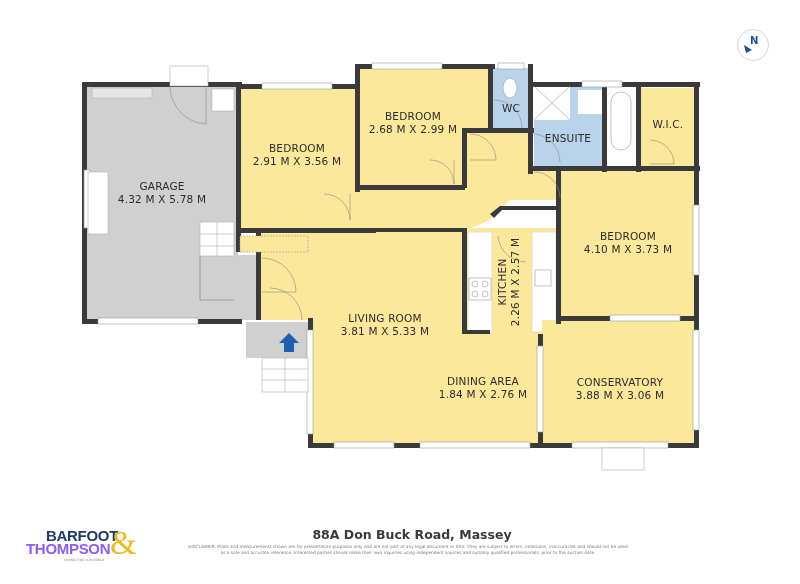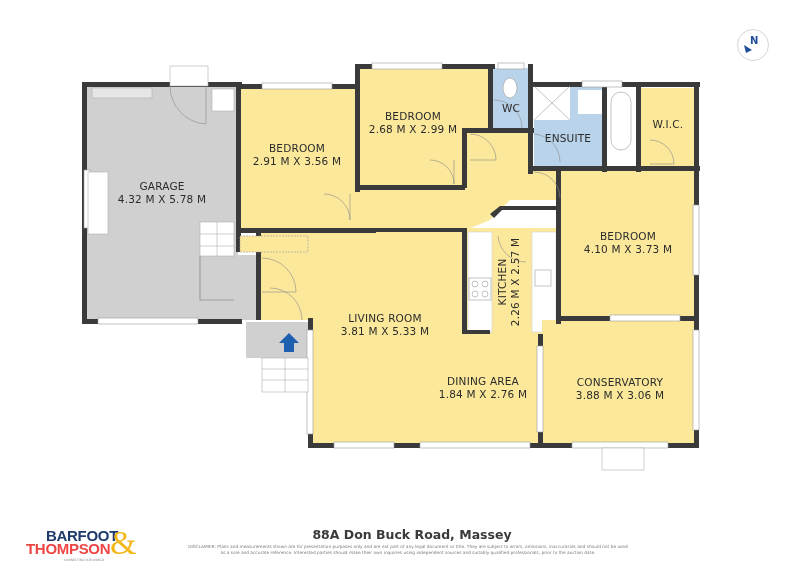--- a/index.html
+++ b/index.html
@@ -3,21 +3,21 @@
 <meta charset="utf-8">
 <style>
   html, body { margin:0; padding:0; background:#ffffff; }
   body { width:800px; height:584px; position:relative; overflow:hidden; font-family:"DejaVu Sans", sans-serif; }
   #plan { position:absolute; left:0; top:0; width:800px; height:584px; }
   .room-label { font-family:"DejaVu Sans", sans-serif; font-size:10.5px; fill:#2b2b2b; letter-spacing:0.2px; }
   .footer-address { position:absolute; left:0; width:800px; top:527px; text-align:center; font-family:"DejaVu Sans", sans-serif; font-weight:bold; font-size:12.5px; color:#3a3a3a;padding-left:12px; }
   .disclaimer { position:absolute; left:168px; width:480px; top:544px; text-align:center; font-family:"DejaVu Sans", sans-serif; font-size:4.3px; line-height:6px; color:#7a7a7a; }
   .logo { position:absolute; left:26px; top:528px; width:120px; height:36px; }
   .logo-line1 { position:absolute; left:20px; top:0px; font-family:"Liberation Sans", sans-serif; font-weight:bold; font-size:15px; color:#1d3a6b; letter-spacing:-0.3px; line-height:15px;text-align:right; }
-  .logo-line2 { position:absolute; left:0px; top:13px; font-family:"Liberation Sans", sans-serif; font-weight:bold; font-size:15px; color:#ef4444; letter-spacing:-0.3px; line-height:15px; }
+  .logo-line2 { position:absolute; left:0px; top:13px; font-family:"Liberation Sans", sans-serif; font-weight:bold; font-size:15px; color:#8b5cf6; letter-spacing:-0.3px; line-height:15px; }
   .logo-amp { position:absolute; left:84px; top:-2px; font-family:"Liberation Serif", serif; font-size:34px; color:#f2b81c; line-height:34px; }
   .logo-tag { position:absolute; left:38px; top:30px; font-family:"DejaVu Sans", sans-serif; font-size:3px; color:#8a8a8a; }
   .compass { position:absolute; left:737px; top:29px; width:30px; height:30px; border:1px solid #d6d6d6; border-radius:50%; background:#fff; }
   .compass-n { position:absolute; left:12px; top:5px; font-family:"DejaVu Sans", sans-serif; font-weight:bold; font-size:10px; color:#1f4e99; }
 </style>
 </head>
 <body>
 
 <svg id="plan" viewBox="0 0 800 584" xmlns="http://www.w3.org/2000/svg">
 

